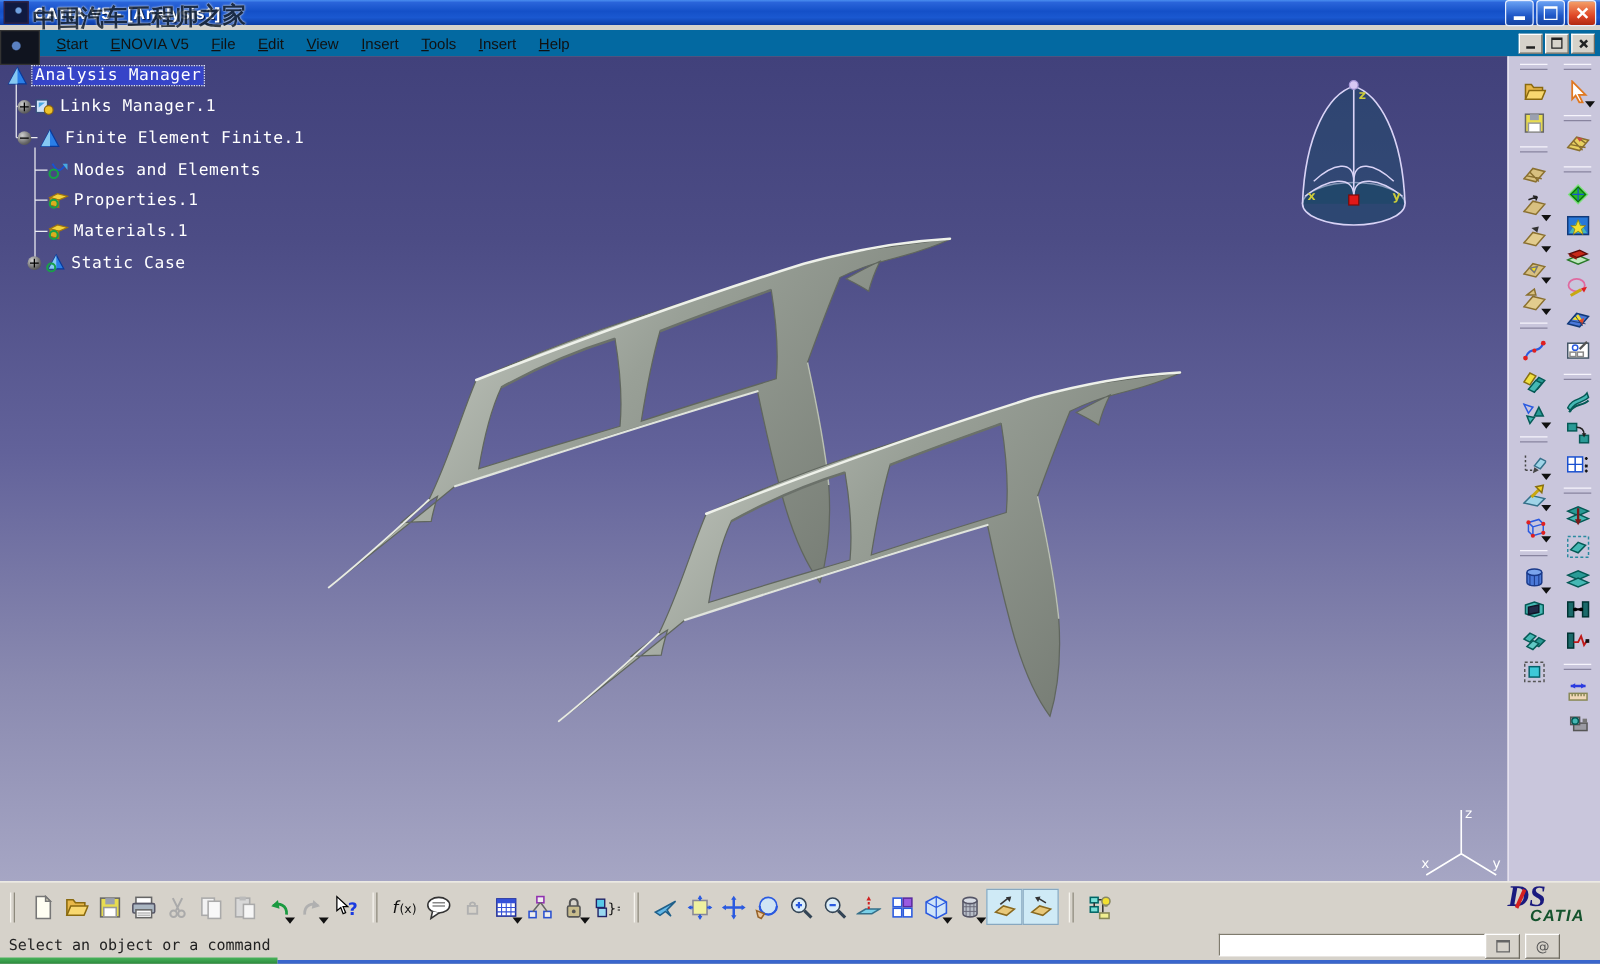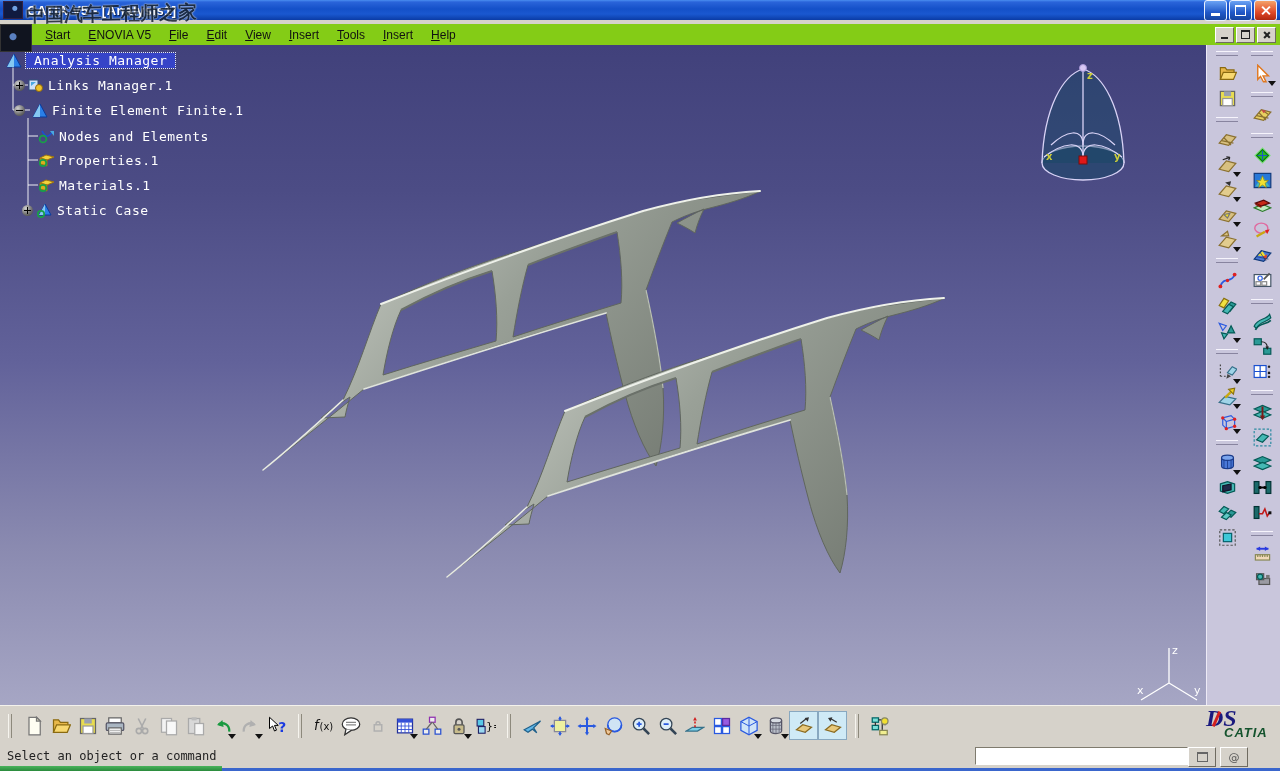--- a/index.html
+++ b/index.html
@@ -19,21 +19,21 @@
   .wbtn{width:21px;height:19px;border-radius:3px;border:1px solid #e8f0ff;display:flex;align-items:center;justify-content:center;}
   .wbtn.b-min,.wbtn.b-res{background:linear-gradient(180deg,#6aa2f4,#2058c8 60%,#16449f);}
   .wbtn.b-close{background:linear-gradient(180deg,#f4a26a,#e04828 60%,#b02810);}
   .g-min{width:9px;height:3px;background:#fff;margin-top:8px;}
   .g-res{width:9px;height:8px;border:1px solid #fff;border-top:2px solid #fff;background:transparent;}
   .g-x{position:relative;width:11px;height:11px;}
   .g-x:before,.g-x:after{content:"";position:absolute;left:5px;top:0;width:2px;height:11px;background:#fff;}
   .g-x:before{transform:rotate(45deg);} .g-x:after{transform:rotate(-45deg);}
 
   
-  .menubar{position:absolute;left:0;top:24px;width:1280px;height:21px;background:#84cc16;
+  .menubar{position:absolute;left:0;top:24px;width:1280px;height:21px;background:#0369a1;
     border-bottom:1px solid #9a968a;display:flex;align-items:center;font-size:12px;color:#111;}
   .menubar .mitem{padding:2px 9px;white-space:nowrap;}
   .menubar .mitem::first-letter{text-decoration:underline;}
   .wm-menu{position:absolute;left:30px;top:24px;font:20px "DejaVu Sans",sans-serif;color:#6a6f78;
     text-shadow:0 0 2px #f2f2f2;opacity:.9;pointer-events:none;}
   .wm-logo{position:absolute;left:0;top:24px;width:30px;height:26px;background:#10141f;border:1px solid #333;
     background-image:radial-gradient(circle at 40% 45%,#5a80c0 0 3px,transparent 4px);z-index:30;}
   .mdi-controls{margin-left:auto;display:flex;gap:2px;padding-right:4px;}
   .mbtn{width:17px;height:14px;background:#d6d2ca;border:1px solid;border-color:#fff #6f6b60 #6f6b60 #fff;
     display:flex;align-items:center;justify-content:center;}
@@ -47,21 +47,21 @@
   .main{position:absolute;left:0;top:45px;width:1280px;height:660px;}
   .viewport{position:absolute;left:0;top:0;width:1206px;height:660px;
     background:linear-gradient(180deg,#41417b 0%,#4c4c85 22%,#62629a 48%,#8a8ab0 76%,#a6a6c4 100%);
     border-right:1px solid #8884a0;overflow:hidden;}
 
   
   .tree{position:absolute;left:0;top:0;width:320px;height:200px;}
   .tree svg.tlines{position:absolute;left:0;top:0;}
   .trow{position:absolute;height:18px;display:flex;align-items:center;gap:4px;}
   .tlabel{font:13px "DejaVu Sans Mono",monospace;color:#fff;white-space:nowrap;letter-spacing:.5px;}
-  .tlabel.sel{background:#3644c8;outline:1px dotted #dfe6ff;padding:0 8px;text-align:center;}
+  .tlabel.sel{background:#3644c8;outline:1px dotted #dfe6ff;padding:0 2px;text-align:center;}
   .tlabel.und{}
   .expander{position:absolute;width:11px;height:11px;border-radius:50%;
     background:radial-gradient(circle at 35% 30%,#cfcfcf,#6a6a6a 60%,#3a3a3a);
     display:flex;align-items:center;justify-content:center;}
   .expander .ph,.expander .pv{position:absolute;background:#000;}
   .expander .ph{width:7px;height:1.5px;} .expander .pv{width:1.5px;height:7px;}
 
   
   .rtb{position:absolute;left:1206px;top:0;width:74px;height:660px;background:#c9c6dc;
     border-left:1px solid #edeaf6;}

